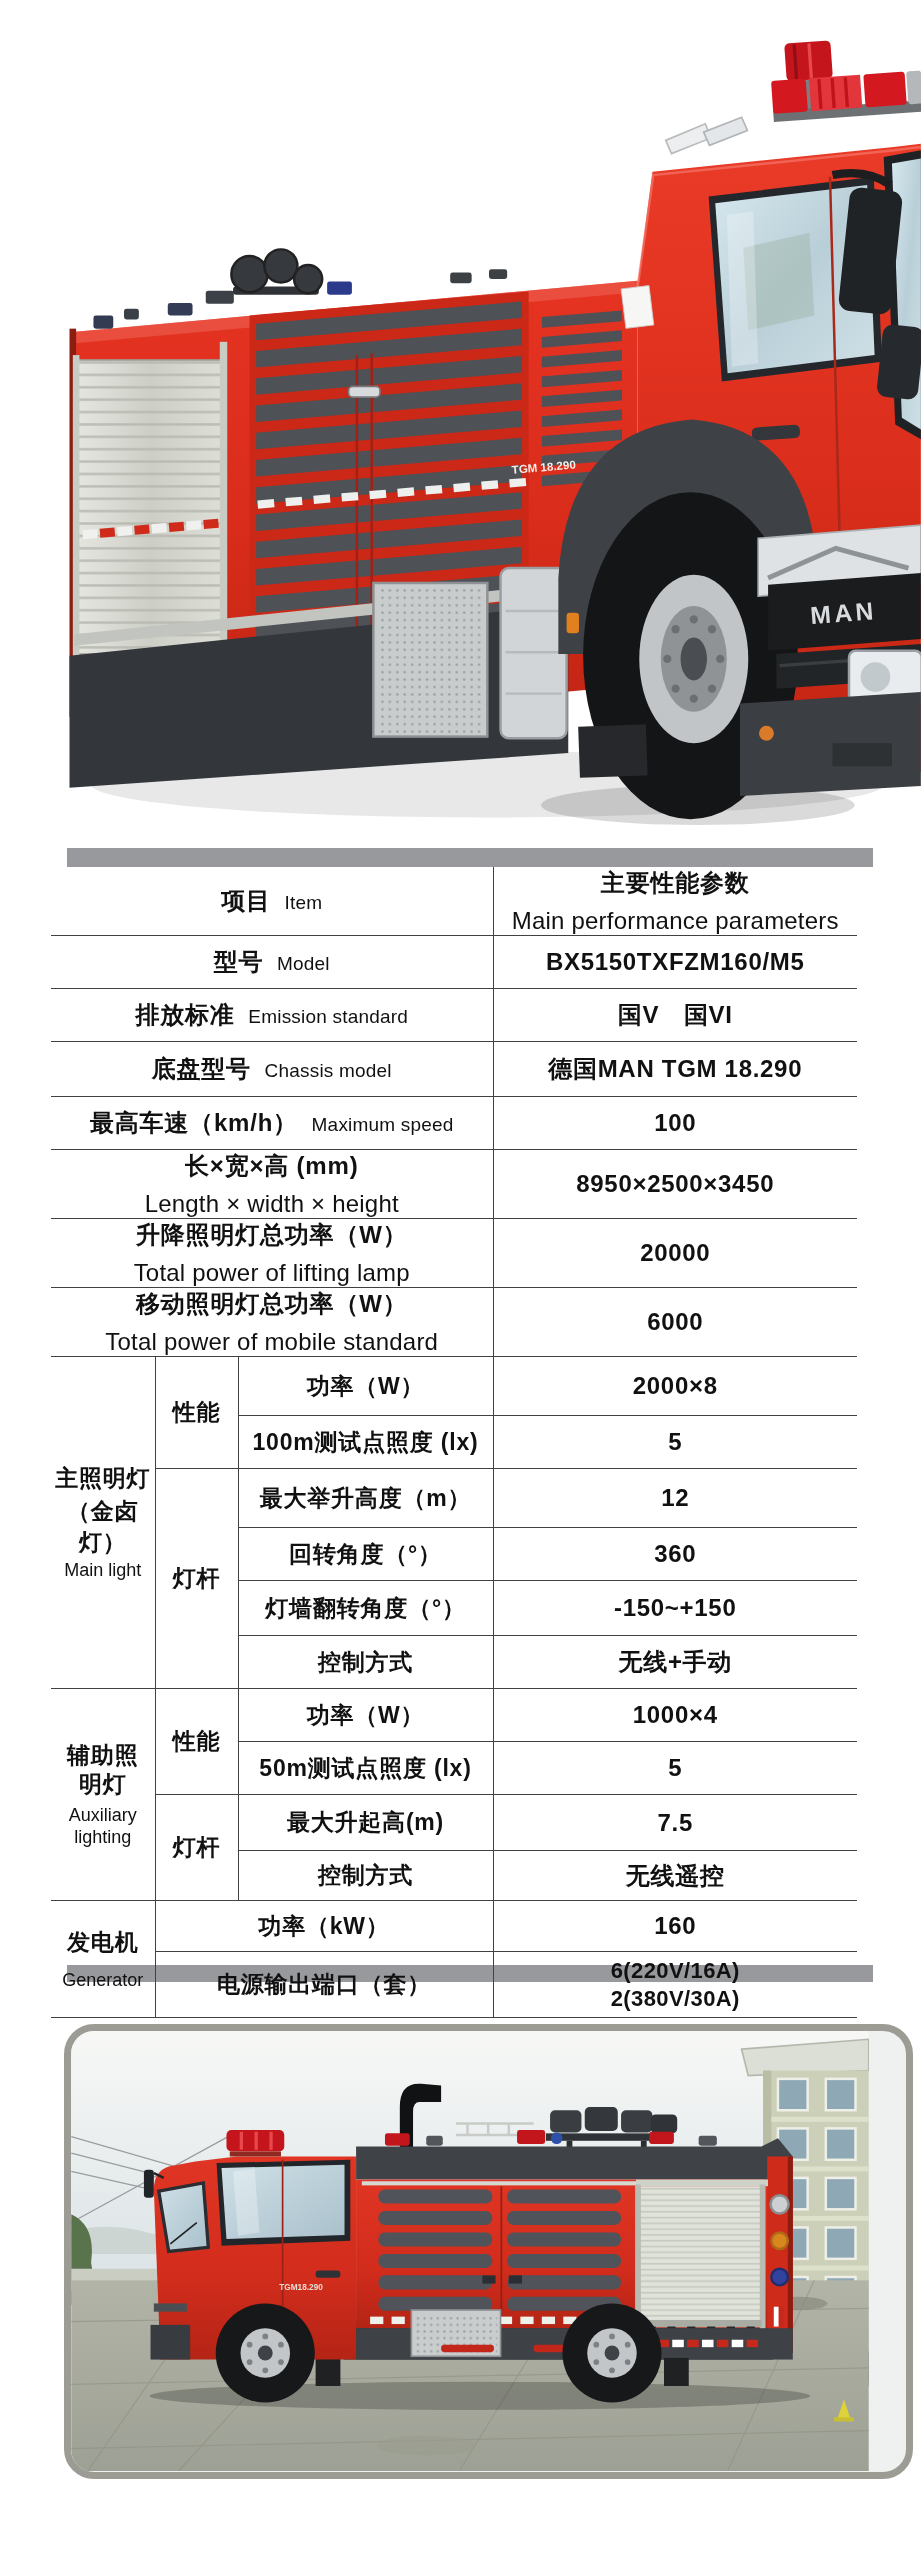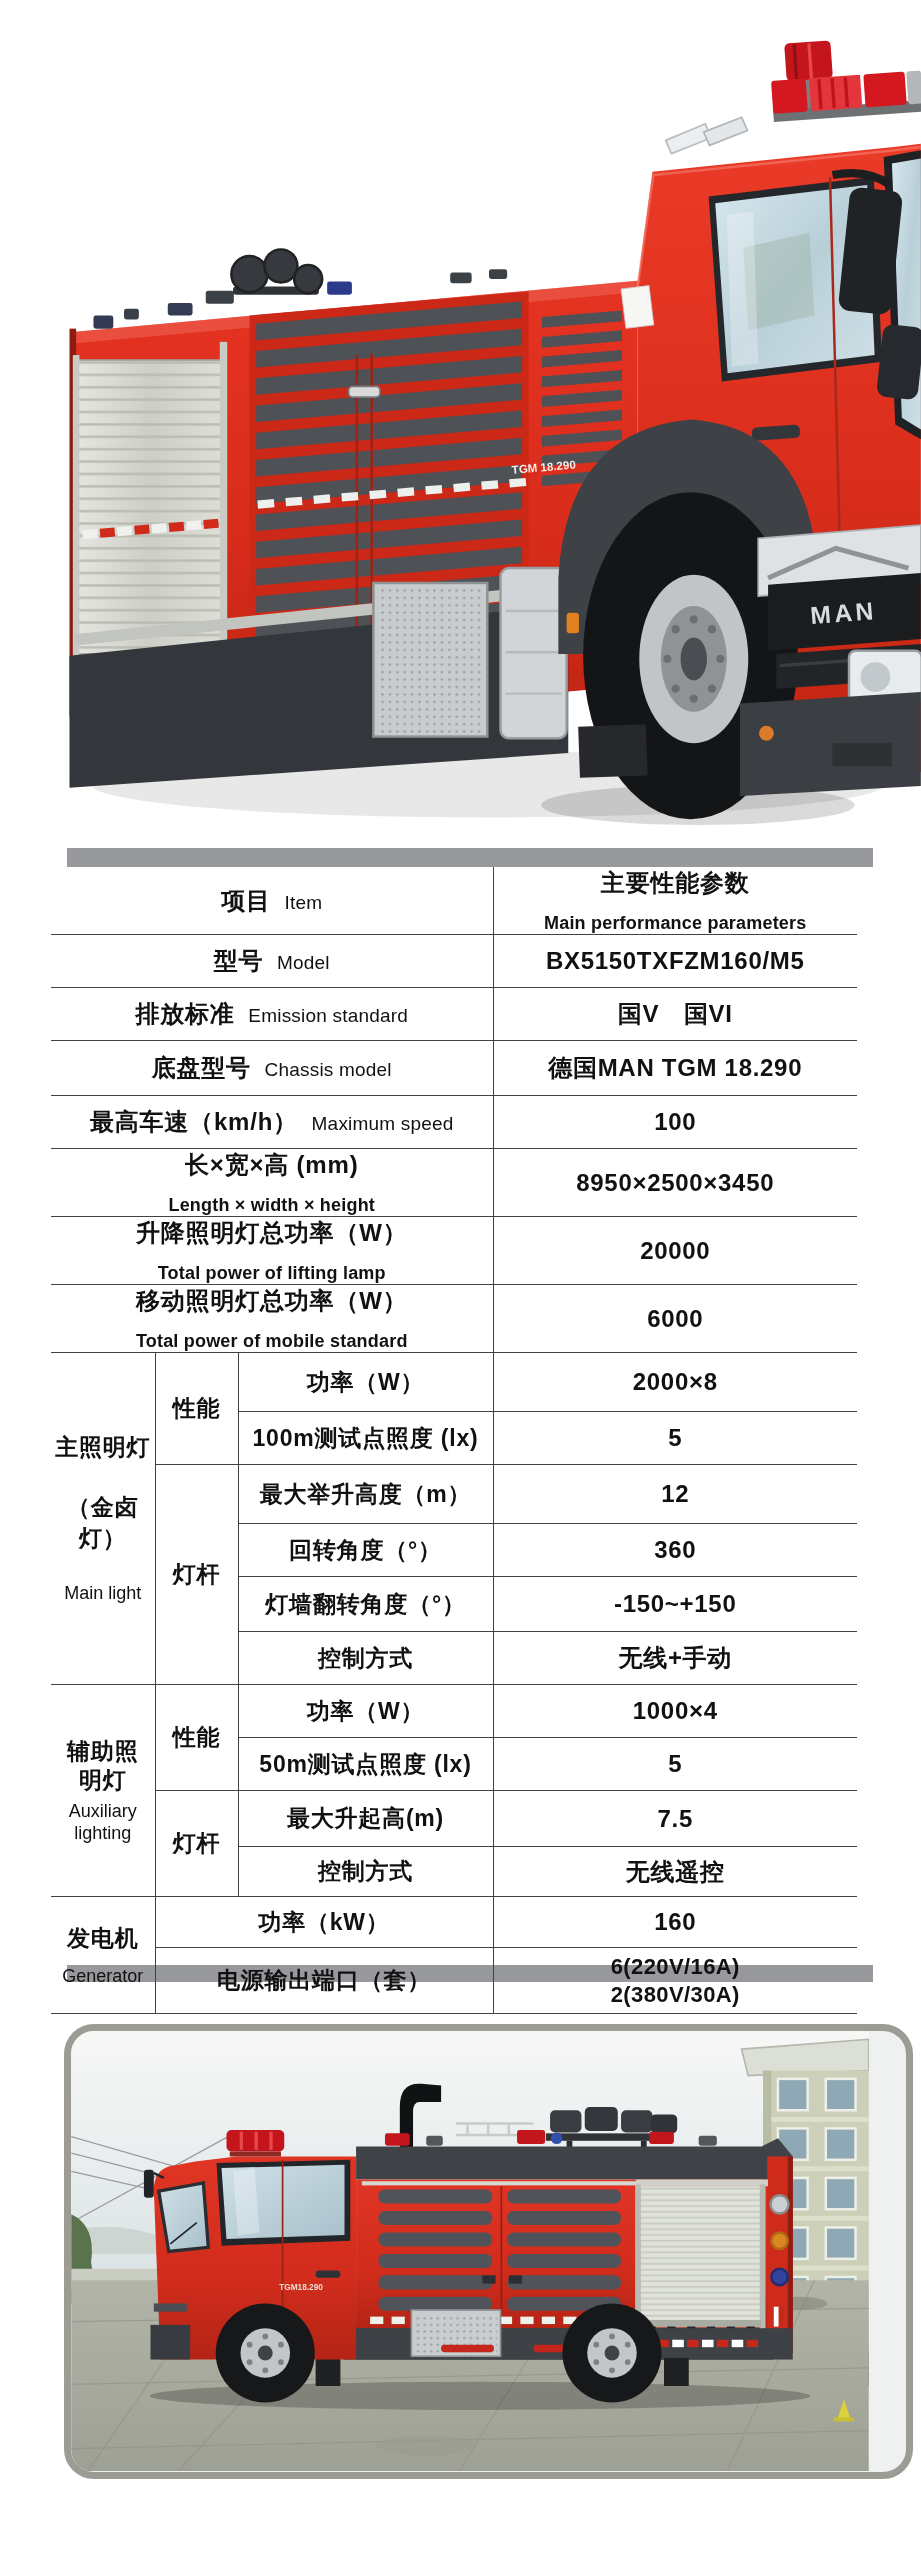--- a/index.html
+++ b/index.html
@@ -11,24 +11,24 @@
   .bar-bottom{top:1965px;height:16.5px;}
   table.spec{position:absolute;left:51px;top:867px;width:806px;border-collapse:collapse;table-layout:fixed;}
   table.spec td{padding:0 3.3px;text-align:center;vertical-align:middle;}
   td.bb{border-bottom:1.7px solid #414141;}
   td.vl{border-left:1.7px solid #414141;}
   .h78{height:64px}.h64{height:53px}.h66{height:55px}.h72{height:59px}
   .h68{height:56px}.h60{height:50px}.h62{height:51px}.h80{height:66px}
   .zh{font-size:24px;font-weight:700;letter-spacing:0.8px;}
   .zh-s{font-size:23px;font-weight:700;letter-spacing:0.8px;}
   .en-inline{font-size:19px;font-weight:400;margin-left:10px;letter-spacing:0.2px;}
-  .en-block{display:block;font-size:18px;font-weight:700;letter-spacing:0.2px;margin-top:14px;}
+  .en-block{display:block;font-size:24px;font-weight:400;letter-spacing:0.2px;margin-top:8px;}
   .val{font-size:24px;font-weight:700;letter-spacing:0.7px;}
   .val2{font-size:22px;font-weight:700;letter-spacing:0.4px;line-height:1.25;}
-  .grp{display:flex;flex-direction:column;align-items:center;justify-content:center;gap:29px;}
+  .grp{display:flex;flex-direction:column;align-items:center;justify-content:center;gap:2px;}
   .grp .zh-g{font-size:23px;font-weight:700;letter-spacing:0.8px;}
   .grp .en-g{font-size:18px;font-weight:400;line-height:1.2;}
   .wrap-narrow{display:inline-block;max-width:76px;line-height:1.25;}
   .photo-frame{position:absolute;left:64px;top:2024px;width:849px;height:455px;box-sizing:border-box;
                border:7.4px solid #9c9c94;border-radius:30px;overflow:hidden;background:#eef1ef;}
   .photo-frame svg{display:block;}
 </style>
 </head>
 <body>
 

